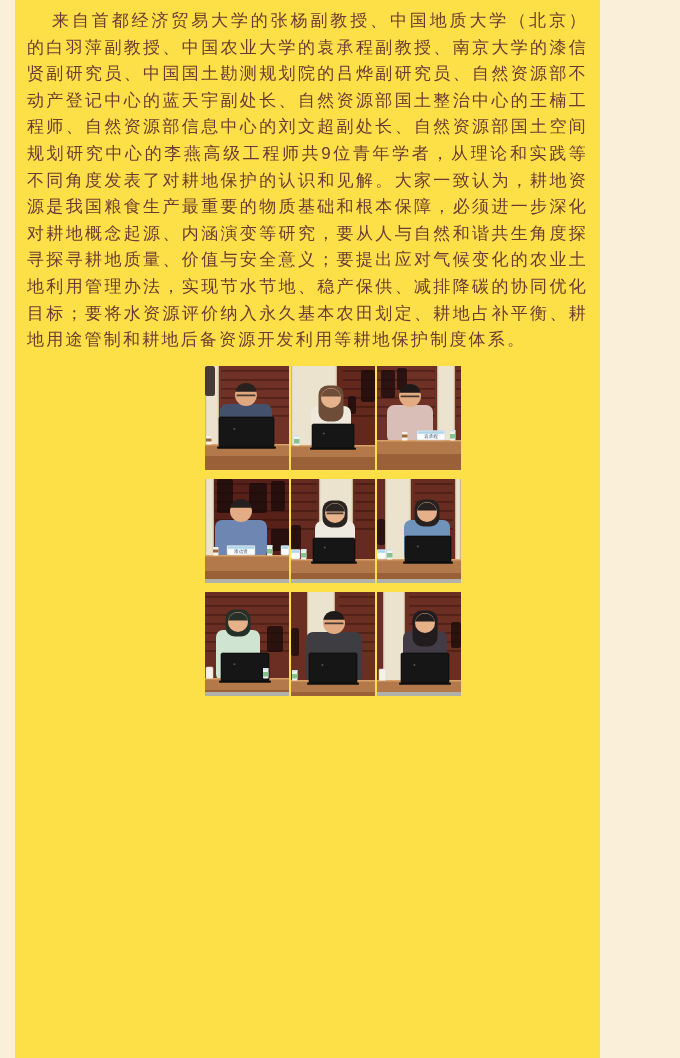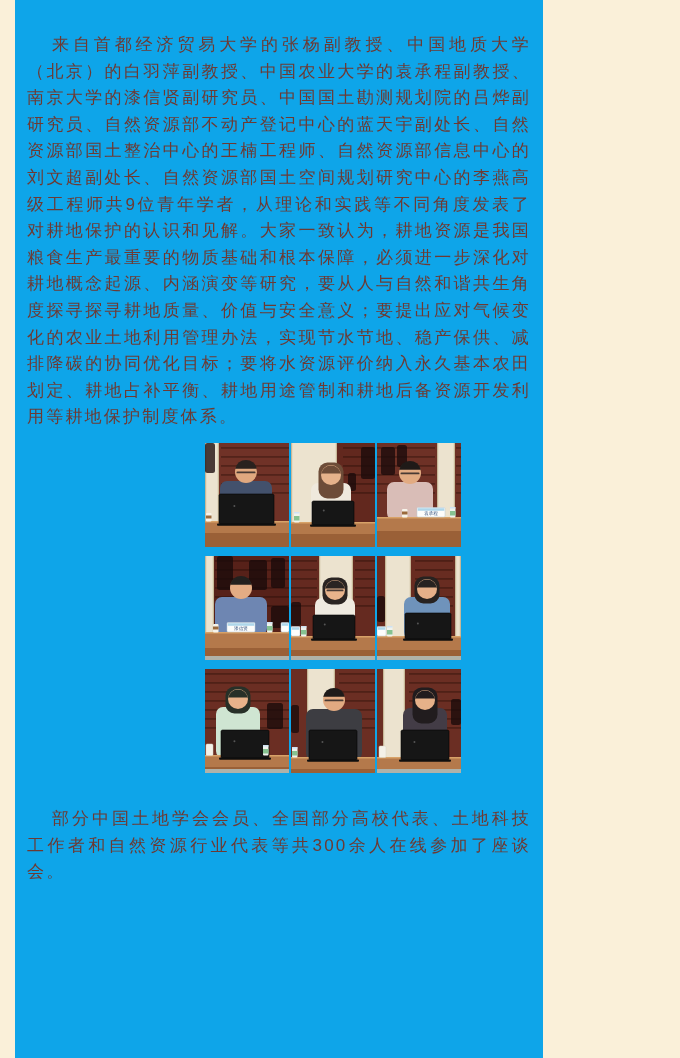--- a/index.html
+++ b/index.html
@@ -4,23 +4,23 @@
 <title>Document</title>
 <style>
   html,body{margin:0;padding:0}
   body{
     width:680px;height:1058px;overflow:hidden;
     background:#faf0d9;
     font-family:"Liberation Sans",sans-serif;
   }
   .sheet{
     box-sizing:border-box;
-    margin-left:15px;width:528px;min-height:1058px;
-    background:#0ea5e9;
-    padding:32px 12px 20px 12px;
+    margin-left:15px;width:585px;min-height:1058px;
+    background:#fde047;
+    padding:8px 12px 20px 12px;
   }
   .article p{
     margin:0 0 12px 0;
     font-size:17px;
     line-height:26.6px;
     letter-spacing:2.2px;
     color:#6d3a33;
     text-align:justify;
     text-indent:25px;
     word-break:break-all;
@@ -333,15 +333,14 @@
             <rect x="0" y="88" width="84" height="1.5" fill="#d8a268"></rect>
             <rect x="0" y="100" width="84" height="4" fill="#9a6037"></rect>
             <rect x="0" y="100" width="84" height="4" fill="#b0b2a9"></rect>
             <rect x="24" y="61" width="48" height="30" rx="1.5" fill="#161616" stroke="#050505" stroke-width="0.6"></rect>
             <circle cx="37.44" cy="73" r="1" fill="#555"></circle>
             <rect x="22" y="90.5" width="52" height="2.2" rx="1" fill="#0e0e0e"></rect>
             <rect x="2" y="77" width="7" height="11.5" rx="1.2" fill="#f4f1e8" stroke="#d8d4c6" stroke-width="0.5"></rect>
           </svg>
         </div>
       </div>
-    <p>部分中国土地学会会员、全国部分高校代表、土地科技工作者和自然资源行业代表等共300余人在线参加了座谈会。</p>
   </div>
 </div>
 
 </body></html>

